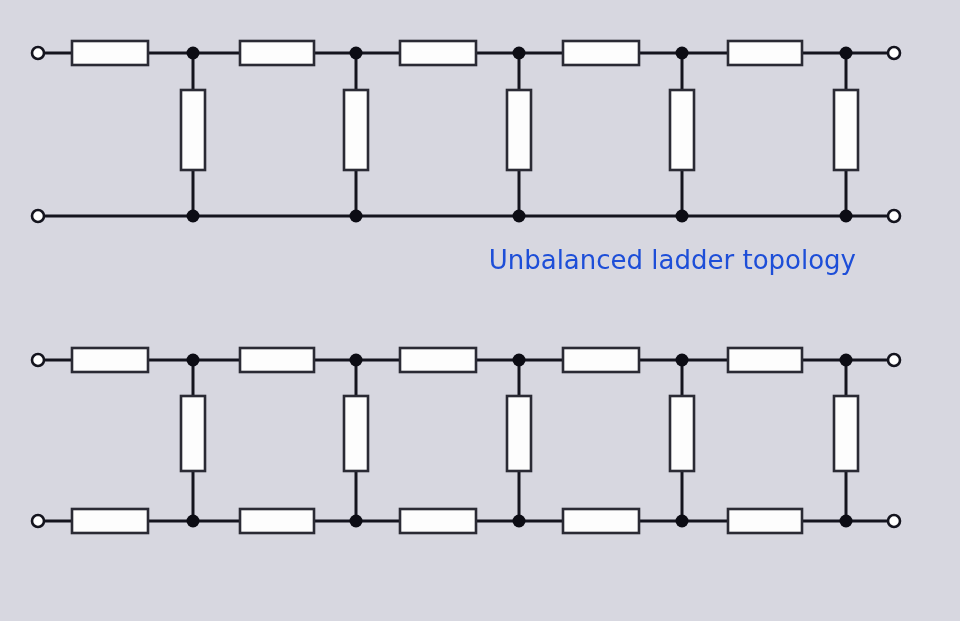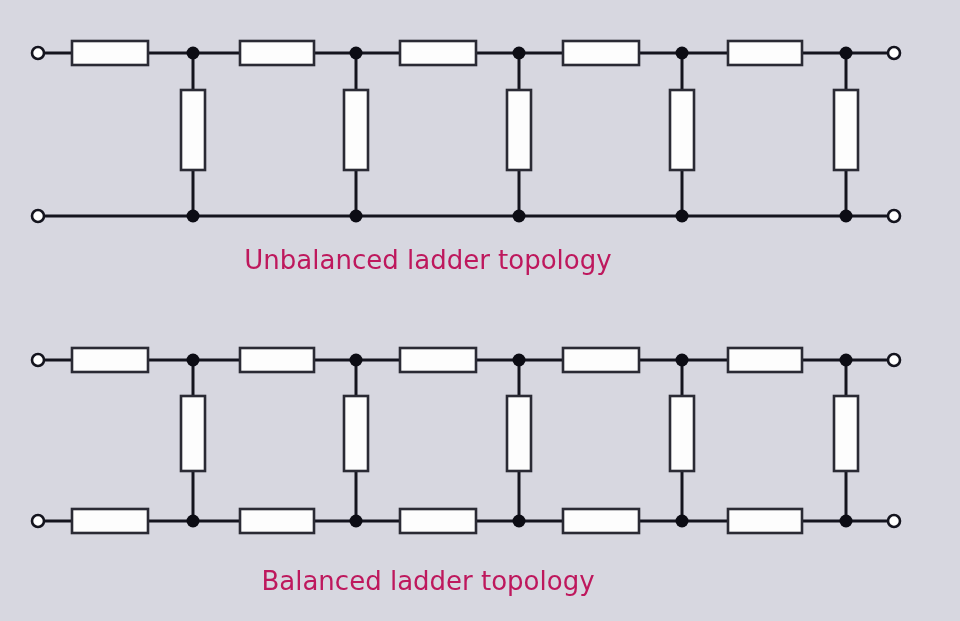--- a/index.html
+++ b/index.html
@@ -38,22 +38,22 @@
     fill: #0c0c14;
   }
   .term {
     fill: #ffffff;
     stroke: #14141e;
     stroke-width: 2.6;
   }
   .caption {
     position: absolute;
     width: 856px;
-    text-align: center;
-    color: #be185d;
+    text-align: right;
+    color: #1d4ed8;
     font-size: 26px;
     font-family: "DejaVu Sans", sans-serif;
     white-space: nowrap;
   }
   #caption-unbalanced { top: 245px; left: 0; }
   #caption-balanced  { top: 566px; left: 0; }
 </style>
 </head>
 <body style="background: rgb(215, 215, 224);">
 
@@ -152,15 +152,14 @@
       <circle cx="846" cy="360" r="6.5" class="node"></circle>
       <circle cx="846" cy="521" r="6.5" class="node"></circle>
       <circle cx="38" cy="360" r="6" class="term"></circle>
       <circle cx="38" cy="521" r="6" class="term"></circle>
       <circle cx="894" cy="360" r="6" class="term"></circle>
       <circle cx="894" cy="521" r="6" class="term"></circle>
     </svg>
 
   <div class="caption" id="caption-unbalanced">Unbalanced ladder topology</div>
 
-  <div class="caption" id="caption-balanced">Balanced ladder topology</div>
 
 </div>
 
 </body></html>

